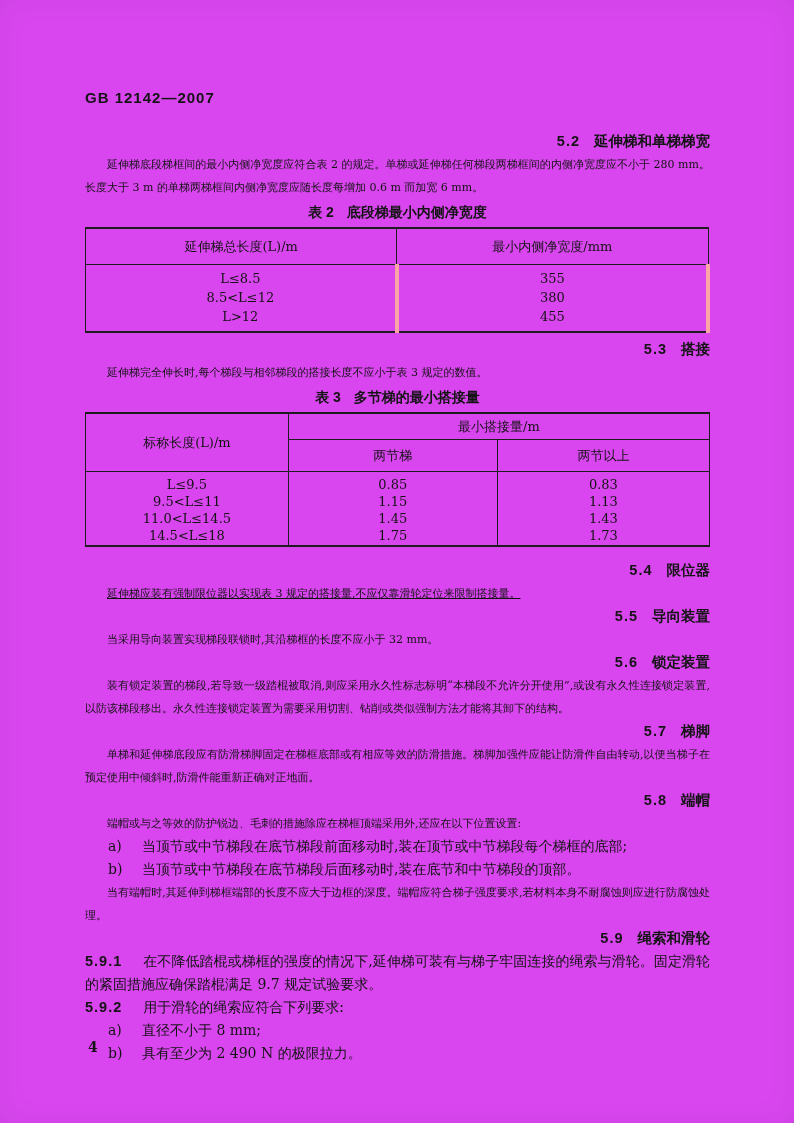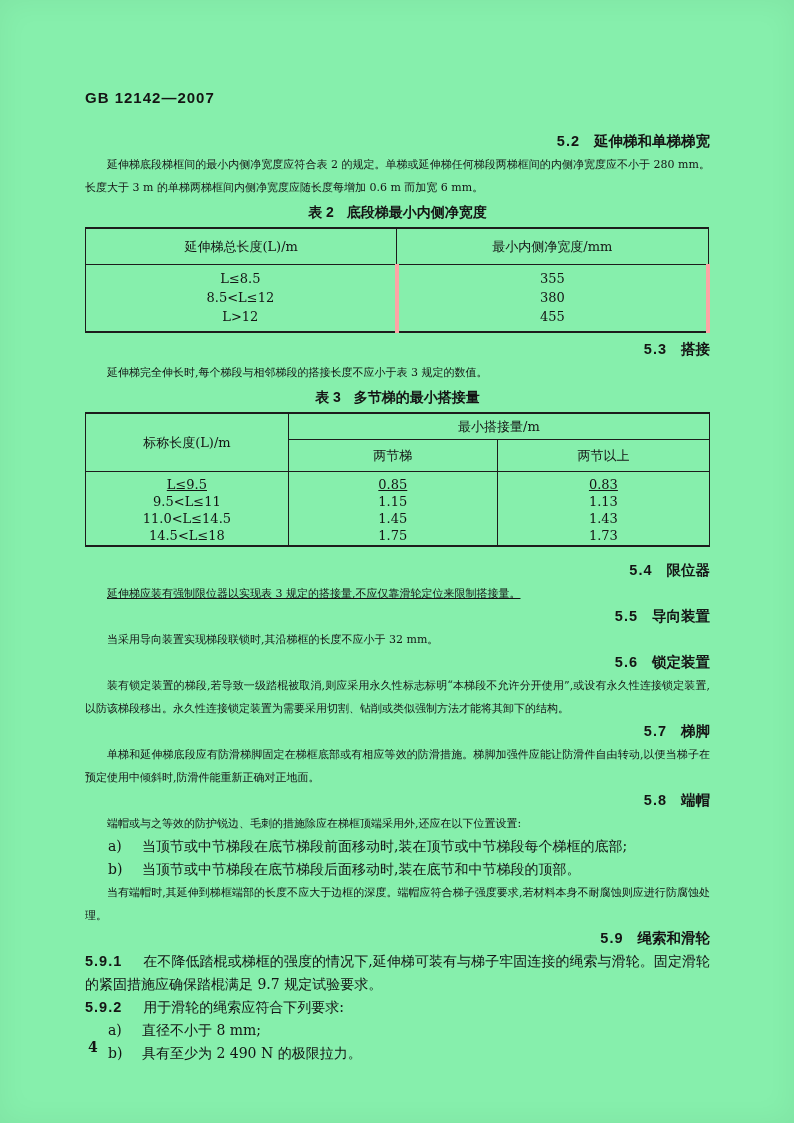--- a/index.html
+++ b/index.html
@@ -1,21 +1,21 @@
 <!DOCTYPE html>
 <html lang="zh"><head>
 <meta charset="utf-8">
 <style>
   html,body { margin:0; padding:0; }
   body { background:#ffffff; }
   .page {
     position:relative;
     width:794px; height:1123px;
     margin:0 auto;
-    background:#86efac;
+    background:#d946ef;
     box-shadow: inset 0 0 30px rgba(0,0,0,0.05);
     overflow:hidden;
     color:#141414;
     font-family:"DejaVu Serif", serif;
   }
   .content {
     position:absolute;
     left:85px; top:88px;
     width:625px;
   }
@@ -94,21 +94,21 @@
   table.t2 { margin-bottom:5px; }
   table.t2 td.th { padding:8px 4px; line-height:19px; }
   table.t2 tr.data td { border-left:1px solid #1c1c1c; border-right:4px solid #fca5a5; border-top:none; border-bottom:none; line-height:19px; }
   table.t2 tr.first td { padding-top:4px; }
   table.t2 tr.last td { padding-bottom:5px; }
   table.t3 { margin-bottom:7px; }
   table.t3 td.span-h { padding:3px 4px; line-height:19px; }
   table.t3 td.sub-h { padding:6px 4px; line-height:19px; }
   table.t3 td.col-h { line-height:19px; }
   table.t3 tr.data td { border-left:1px solid #1c1c1c; border-right:1px solid #1c1c1c; border-top:none; border-bottom:none; line-height:17px; }
-  table.t3 tr.first td { padding-top:4px;text-decoration:underline; }
+  table.t3 tr.first td { padding-top:4px; }
   table.t3 tr.last td { padding-bottom:1px; }
   .mt-sec { margin-top:12px; }
   .mt-para { margin-top:6px;text-decoration:underline; }
   .mt-small { margin-top:4px; }
   .page-num {
     position:absolute;
     left:88px; top:1037px;
     font-size:14px;
     font-weight:bold;
     font-family:"DejaVu Serif", serif;

